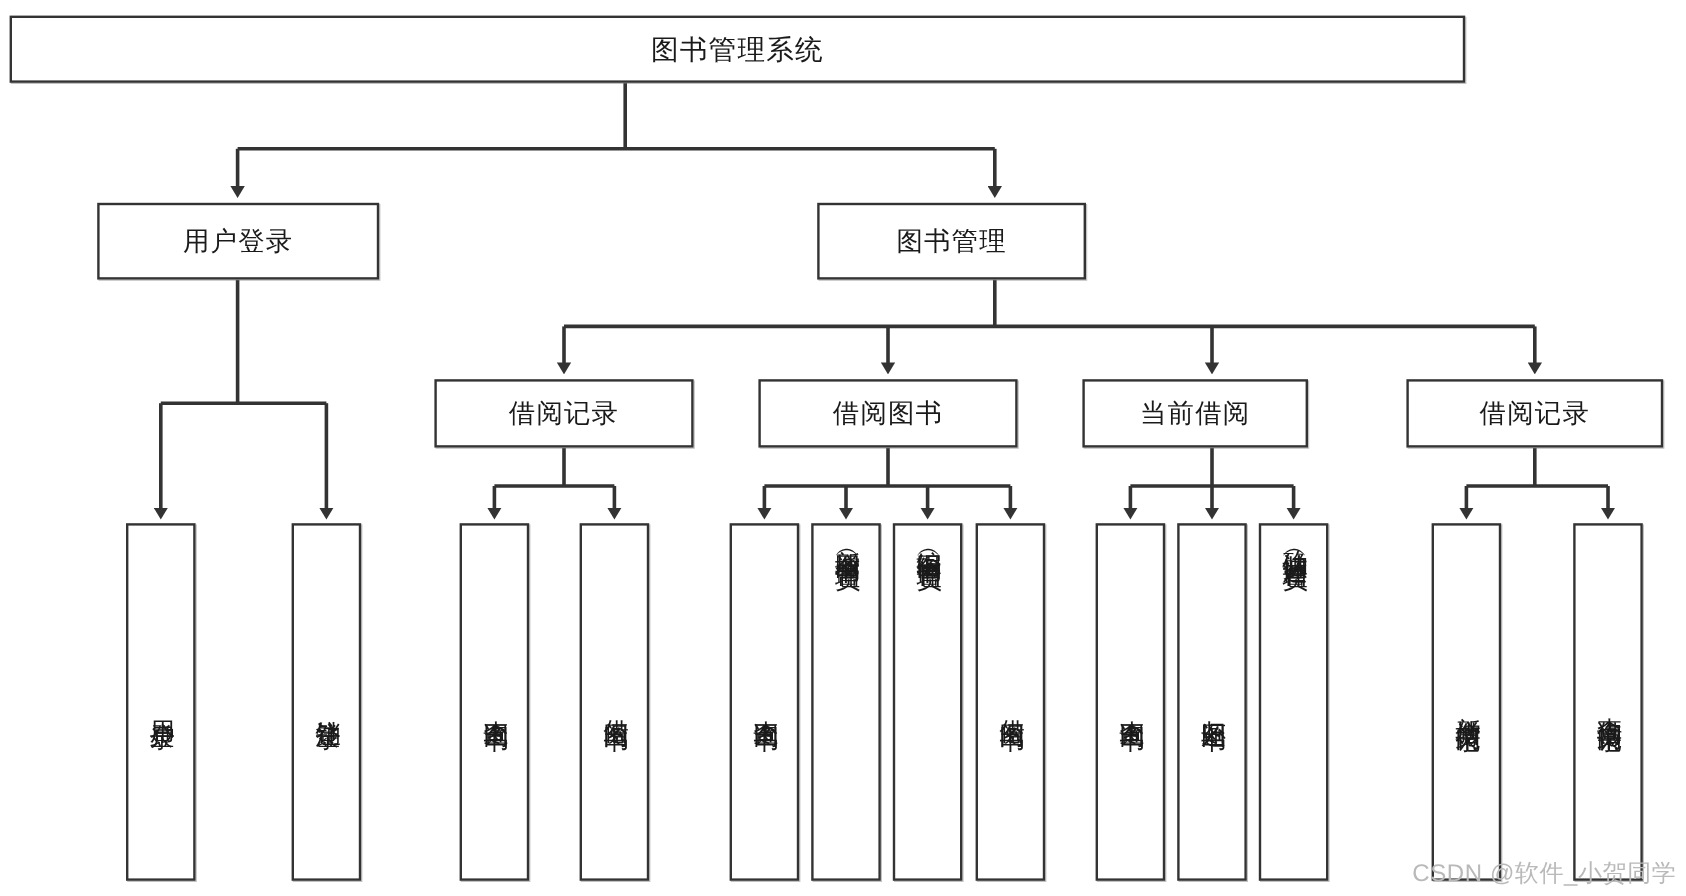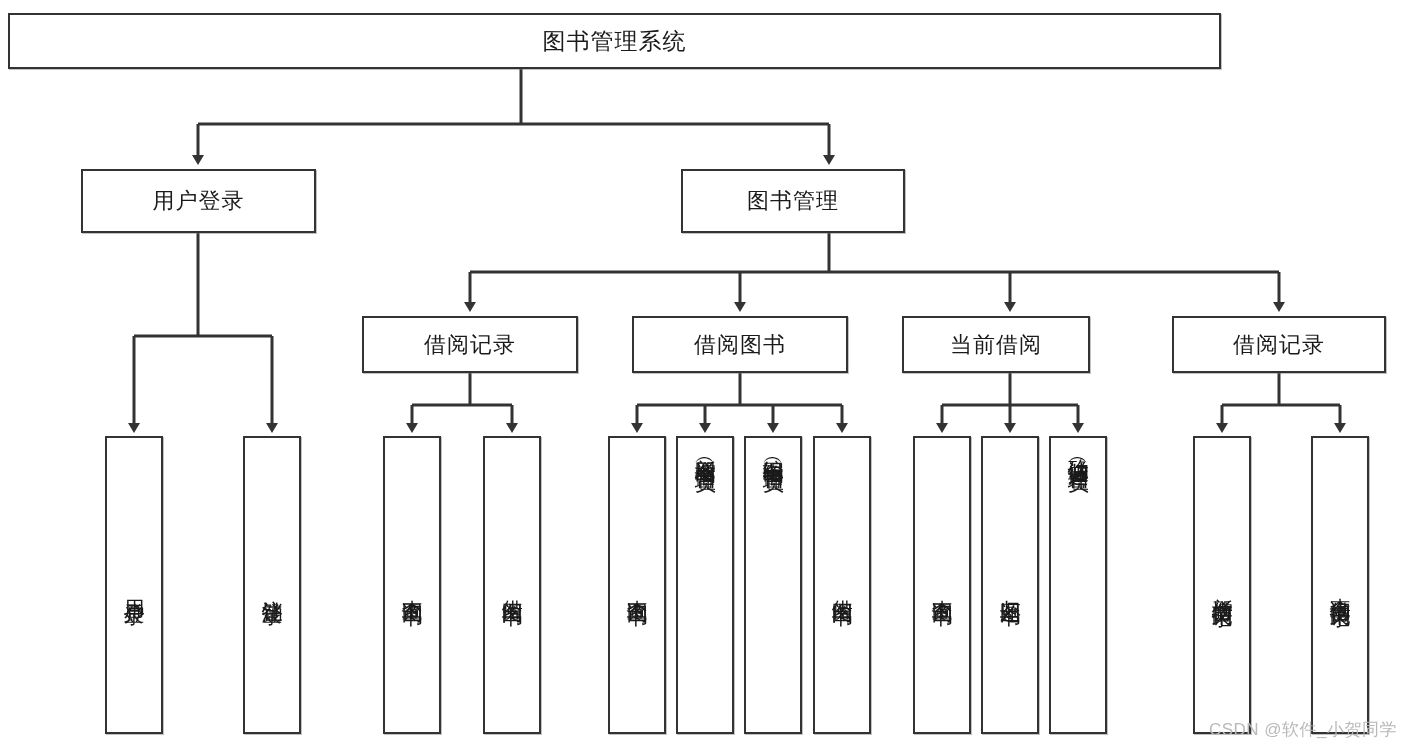--- a/index.html
+++ b/index.html
@@ -57,21 +57,21 @@
     white-space: normal;
   }
   .node-leaf.center .node-label {
     margin-top: auto;
     margin-bottom: auto;
   }
   .watermark {
     position: absolute;
     right: 8px;
     bottom: 6px;
-    font-size: 17px;
+    font-size: 20px;
     color: #b9b9b9;
     white-space: nowrap;
     letter-spacing: 0.5px;
   }
 </style>
 </head>
 <body>
 
 <div id="canvas">
 

